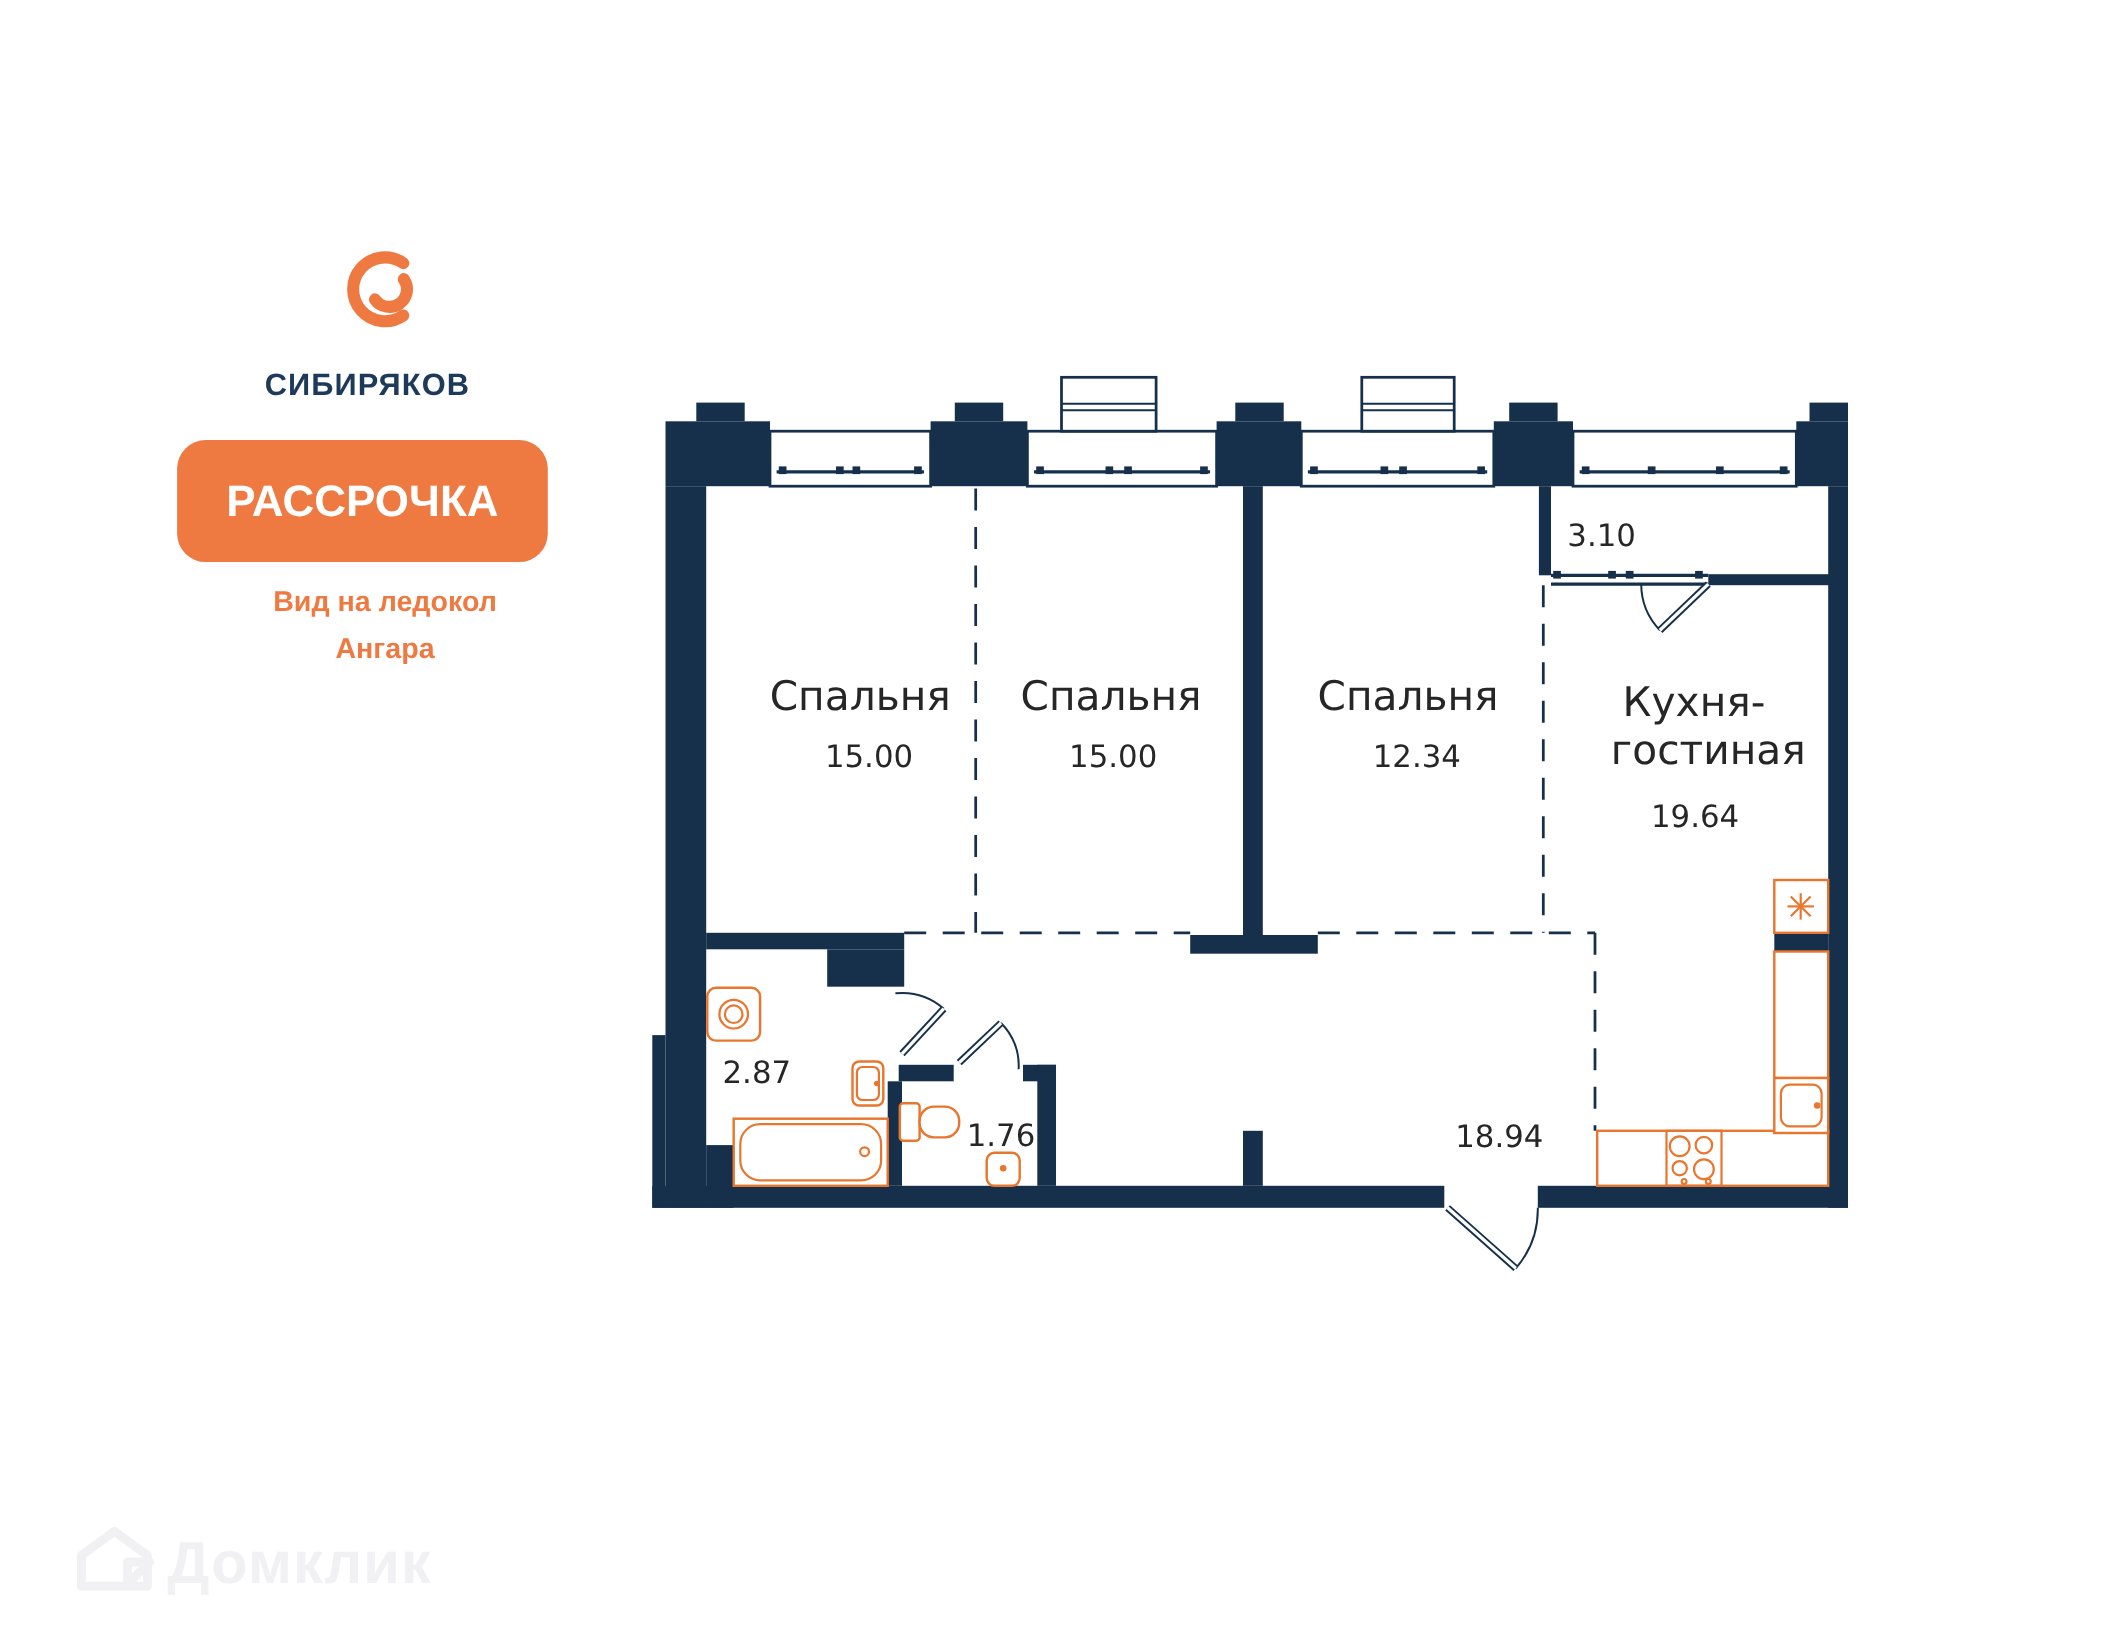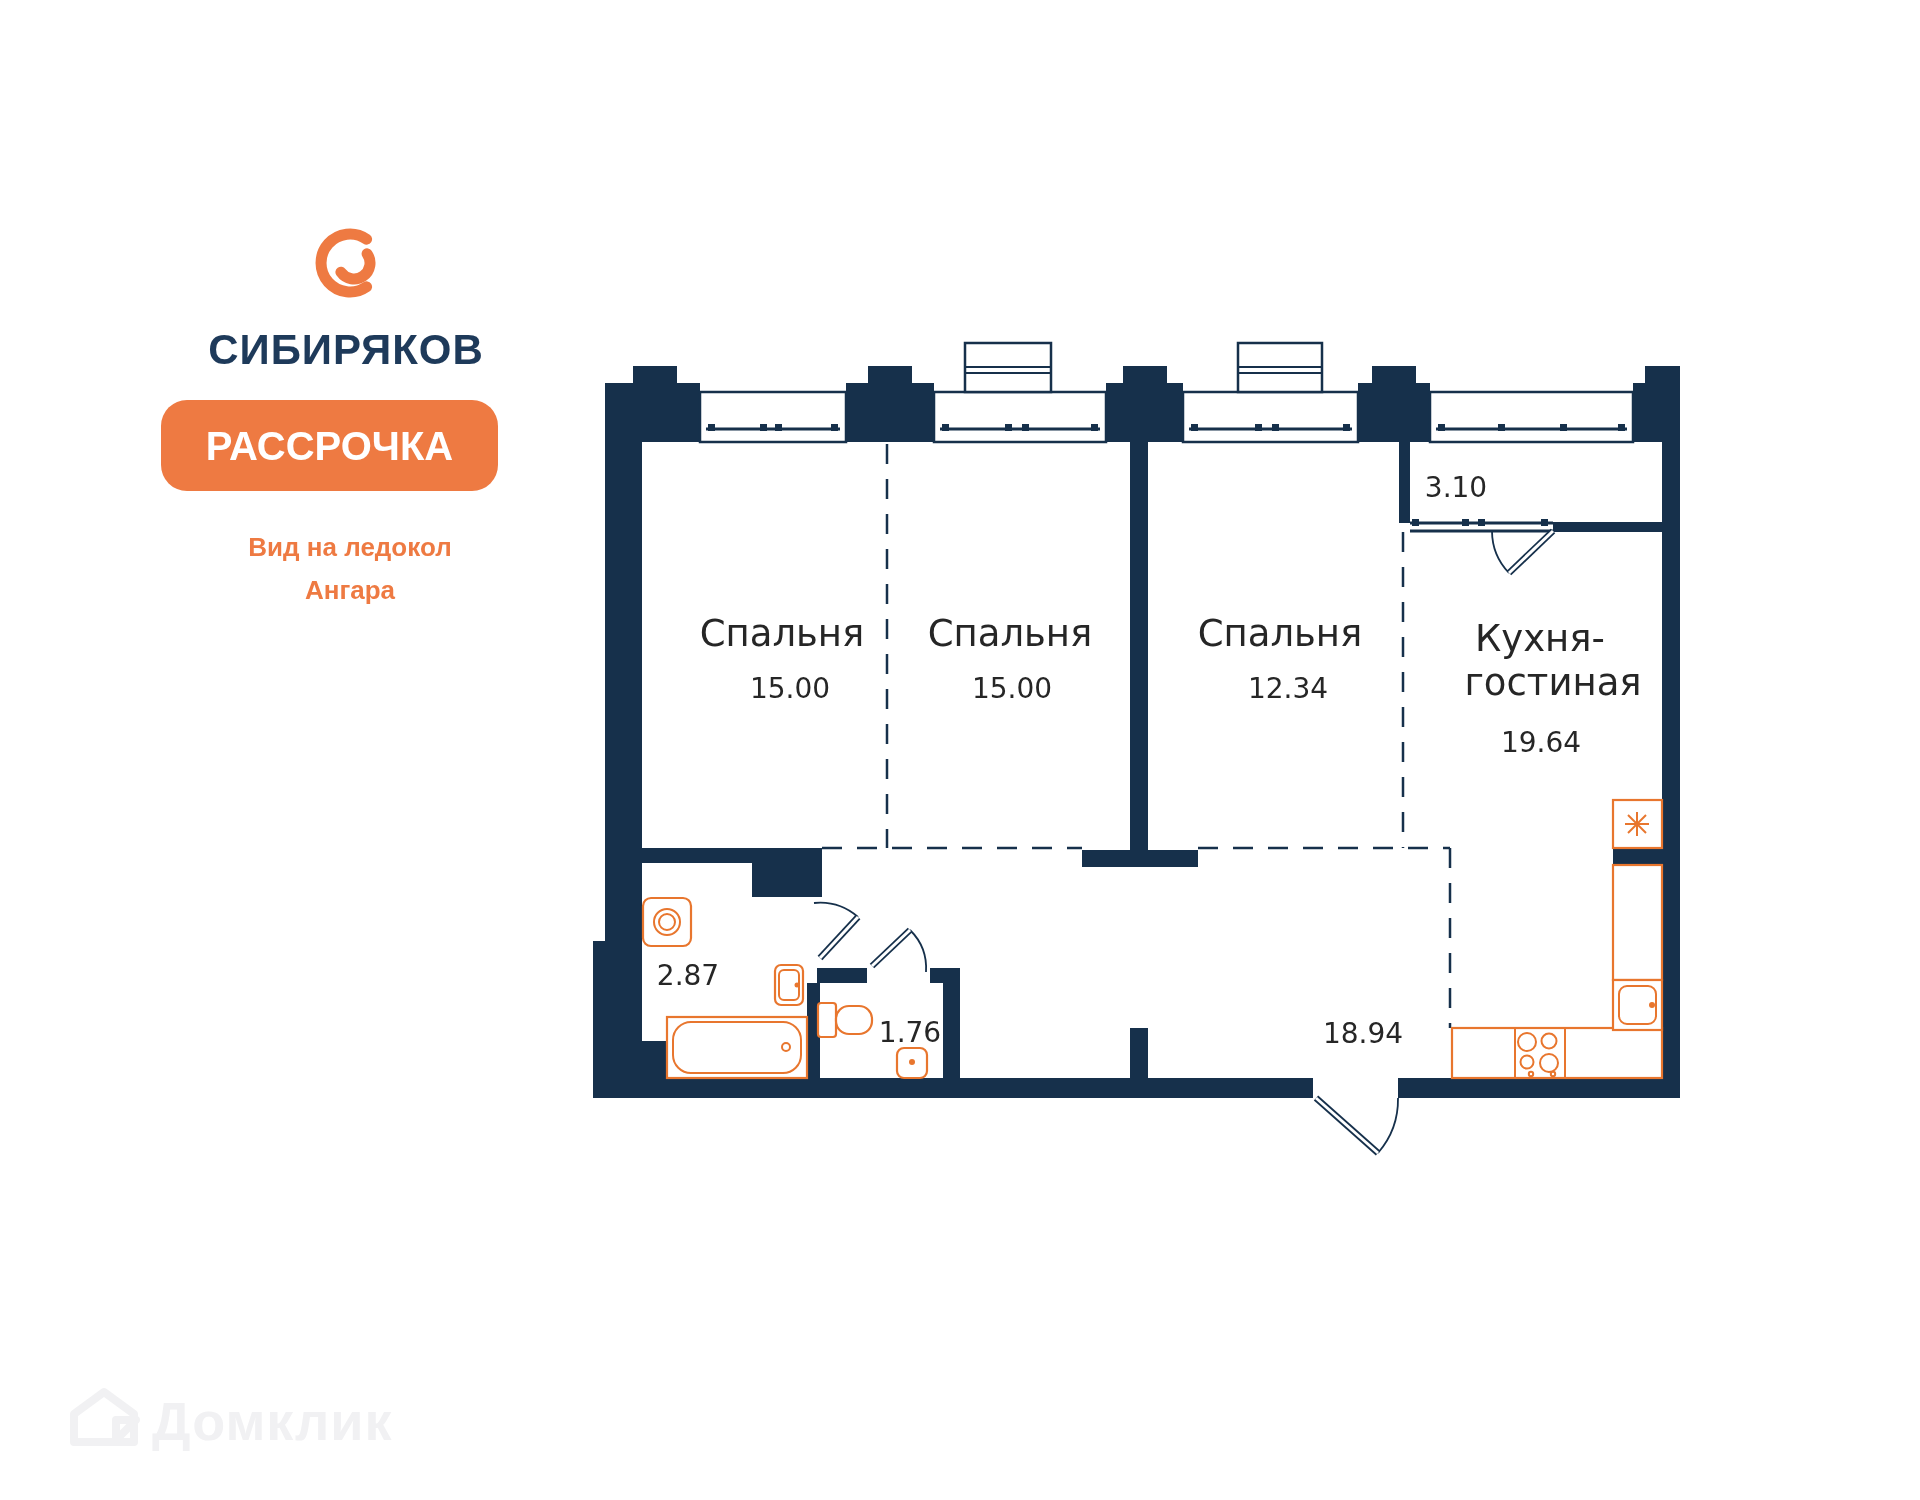--- a/index.html
+++ b/index.html
@@ -4,22 +4,22 @@
 <style>
   :root{
     --brand_orange:#ee7a42; --fixture_orange:#e8762e; --wall_navy:#16304b;
     --logo_navy:#1e3a5a; --label_dark:#262626; --watermark_gray:#f1f1f3;
   }
   *{box-sizing:border-box;margin:0;padding:0}
   body{background:#fff;font-family:"Liberation Sans",sans-serif}
   .page{position:relative;width:1920px;height:1500px;background:#fff;overflow:hidden}
   .abs{position:absolute}
   .ctr{transform:translate(-50%,-50%);white-space:nowrap;text-align:center}
-  .logo-text{left:346px;top:350px;font-size:42px;font-weight:bold;letter-spacing:1px;color:var(--logo_navy)}
-  .badge{left:161px;top:400px;width:337px;height:91px;background:var(--brand_orange);border-radius:26px;
+  .logo-text{left:334px;top:350px;font-size:28px;font-weight:bold;letter-spacing:1px;color:var(--logo_navy)}
+  .badge{left:161px;top:400px;width:337px;height:111px;background:var(--brand_orange);border-radius:26px;
          display:flex;flex-direction:column;align-items:center;justify-content:center;gap:2px}
   .badge span{color:#fff;font-weight:bold;font-size:40px;line-height:46px;white-space:nowrap}
   .subtitle{color:var(--brand_orange);font-weight:bold;font-size:26px}
   .rlabel{position:absolute;transform:translate(-50%,-50%);color:var(--label_dark);
           font-family:"DejaVu Sans",sans-serif;white-space:nowrap}
   .rname{font-size:37px}
   .rarea{font-size:28px}
   .watermark-text{left:152px;top:1421px;transform:translate(0,-50%);font-size:54px;font-weight:bold;
           color:var(--watermark_gray);letter-spacing:1px}
   svg .wall{fill:var(--wall_navy)}

